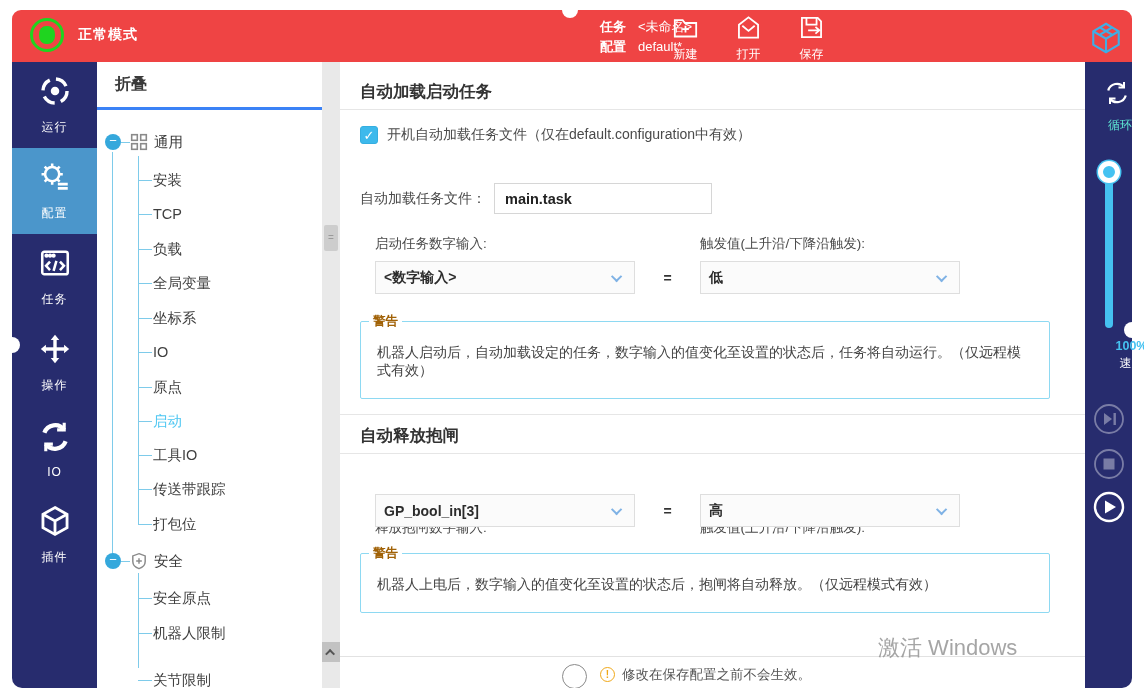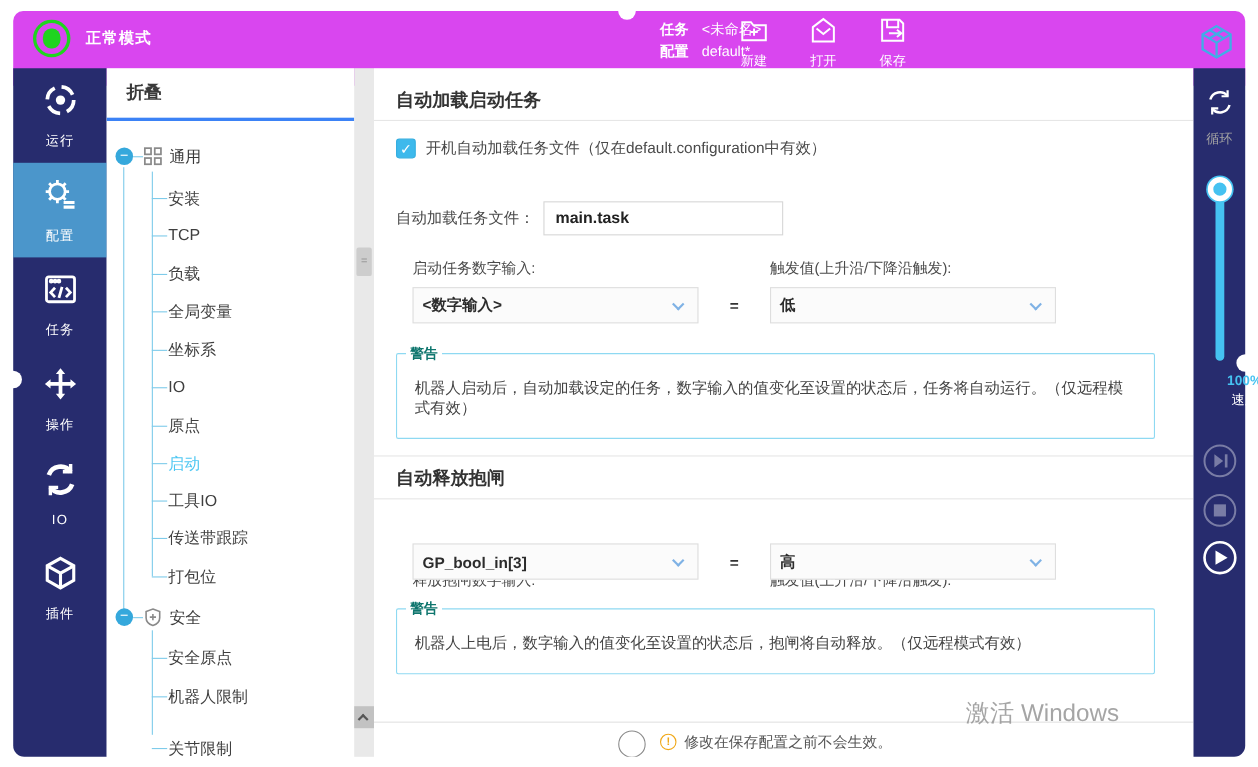--- a/index.html
+++ b/index.html
@@ -2,21 +2,21 @@
 <html><head>
 <meta charset="utf-8">
 <style>
   * { margin:0; padding:0; box-sizing:border-box; }
   html,body { width:1144px; height:697px; background:#ffffff; overflow:hidden;
     font-family:"Liberation Sans","DejaVu Sans",sans-serif; }
   .page { position:relative; width:1144px; height:697px; background:#fff; }
 
   
   .topbar { position:absolute; left:12px; top:10px; width:1120px; height:68px;
-    background:#d946ef; border-radius:9px 9px 0 0; color:#fff; }
+    background:#ef4444; border-radius:9px 9px 0 0; color:#fff; }
   .sidebar-left { position:absolute; left:12px; top:62px; width:85px; height:626px;
     background:#272C6E; border-radius:0 0 0 10px; }
   .sidebar-right { position:absolute; left:1085px; top:62px; width:47px; height:626px;
     background:#272C6E; border-radius:0 0 10px 0; }
   .notch { position:absolute; width:16px; height:16px; background:#fff; border-radius:50%; z-index:5; }
 
   
   .status { position:absolute; left:18px; top:8px; display:flex; align-items:center; gap:14px; }
   .status-ring { width:34px; height:34px; border:3px solid #1FD41F; border-radius:50%;
     display:flex; align-items:center; justify-content:center; }
@@ -79,34 +79,34 @@
   .pair-labels .pl { font-size:13.5px; color:#4a4a4a; }
   .pair-labels .pl2 { position:absolute; left:325px; }
   .pair-selects { position:absolute; left:35px; width:680px; display:flex; align-items:center; }
   .select { width:260px; height:33px; background:#fbfbfb; border:1px solid #dedede; display:flex;
     align-items:center; padding:0 8px; font-size:14px; color:#333; cursor:pointer; position:relative; }
   .select .sel-val { flex:1; font-weight:bold; color:#2c2c2c; }
   .sel-chev { width:8px; height:8px; border-left:2px solid #7FB2E5; border-bottom:2px solid #7FB2E5;
     transform:rotate(-45deg) translateY(-2px); margin-right:4px; }
   .eq { width:65px; text-align:center; font-size:14px; font-weight:bold; color:#333; }
   .warn-box { position:absolute; left:20px; width:690px; border:1px solid #8ED9F2; border-radius:2px; }
-  .warn-box legend { font-size:12.5px; font-weight:bold; color:#0f766e; margin-left:8px; padding:0 4px; }
+  .warn-box legend { font-size:12.5px; font-weight:bold; color:#a16207; margin-left:8px; padding:0 4px; }
   .warn-text { padding:14px 16px 18px 16px; font-size:14px; color:#444; }
   .sec2-topline { position:absolute; left:0; width:100%; height:1px; background:#e6e6e6; }
   .bottom-divider { position:absolute; left:0; width:100%; height:1px; background:#e2e2e2; }
   .footer-row { position:absolute; left:0; top:598px; width:100%; height:40px; }
   .footer-circle { position:absolute; left:222px; top:4px; width:25px; height:25px;
     border:1.5px solid #8a8a8a; border-radius:50%; background:#fff; }
   .warn-dot { position:absolute; left:260px; top:7px; width:15px; height:15px; border:1.5px solid #F0A818;
     border-radius:50%; color:#F0A818; font-size:10px; font-weight:bold; text-align:center; line-height:14px; }
   .footer-text { position:absolute; left:282px; top:6px; font-size:13.5px; color:#555; }
 
   
   .loop-block { position:absolute; top:16px; left:0; width:100%; display:flex; flex-direction:column;
-    align-items:center; gap:5px; color:#a3a3a3; }
+    align-items:flex-end; gap:5px; color:#5eead4; }
   .loop-block svg { width:30px; height:30px; }
   .loop-block .rlabel { font-size:12px; }
   .slider { position:absolute; left:50%; transform:translateX(-50%); top:108px; width:8px; height:158px;
     background:#45C2F1; border-radius:4px; cursor:pointer; }
   .slider-knob { position:absolute; left:50%; transform:translateX(-50%); top:-9px; width:22px; height:22px;
     background:#45C2F1; border:5px solid #fff; border-radius:50%; box-shadow:0 0 0 1.5px #45C2F1; }
   .speed-label { position:absolute; top:276px; left:0; width:100%; text-align:center; line-height:17px;margin-left:23px; }
   .speed-label .pct { color:#45C2F1; font-size:12.5px; font-weight:bold; display:block; }
   .speed-label .txt { color:#fff; font-size:12px; display:block; }
   .rbtn { position:absolute; left:50%; transform:translateX(-50%); width:34px; height:34px; cursor:pointer; }

